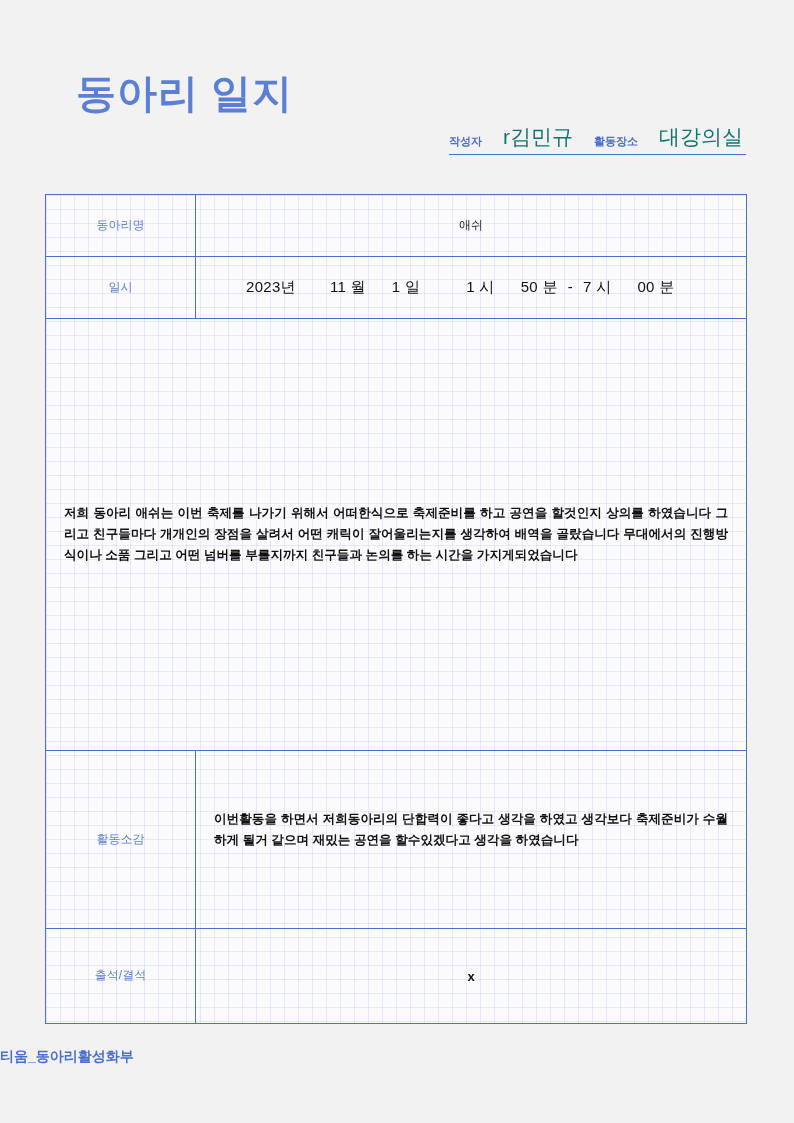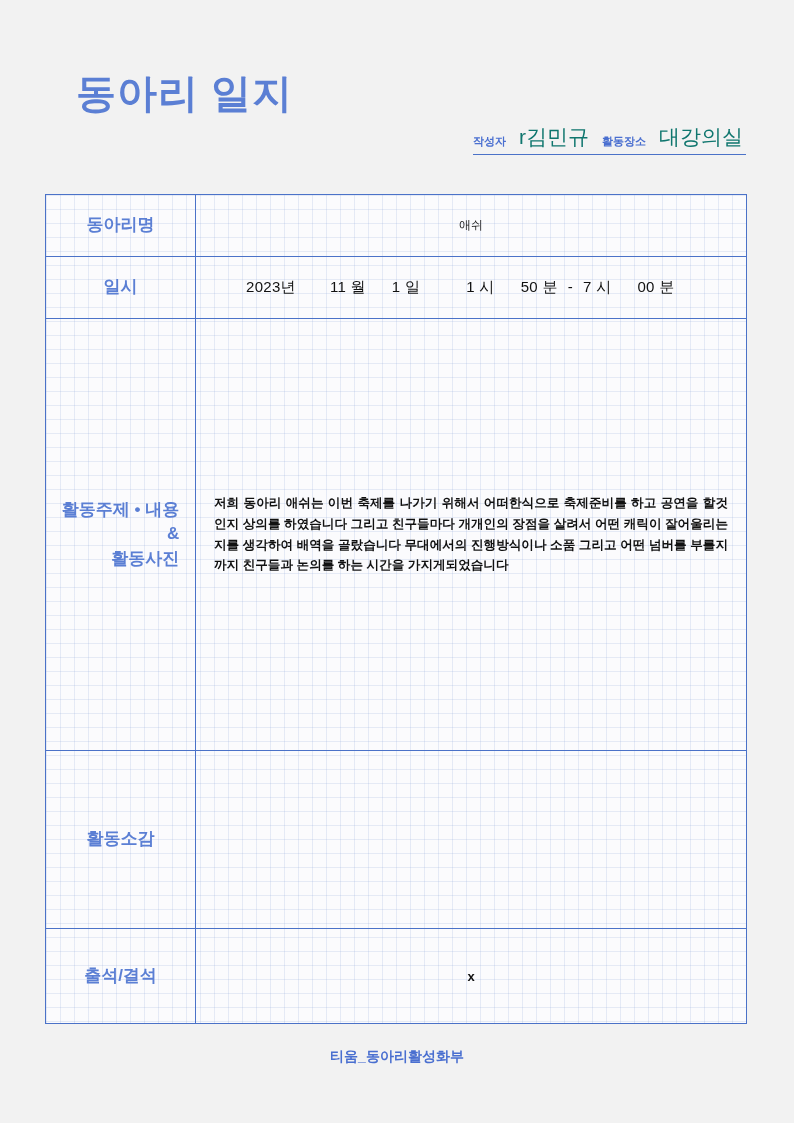--- a/index.html
+++ b/index.html
@@ -30,21 +30,21 @@
     letter-spacing: 1px;
     margin-left: 28px;
   }
 
   .header-meta {
     position: absolute;
     right: 48px;
     top: 123px;
     display: flex;
     align-items: flex-end;
-    gap: 10px;
+    gap: 18px;
     border-bottom: 1.6px solid #4b72c8;
     padding-bottom: 3px;
   }
   .meta-label {
     font-size: 11px;
     font-weight: 700;
     color: #4a6fd0;
     padding-bottom: 2px;
     white-space: nowrap;
   }
@@ -73,23 +73,23 @@
     border-bottom: 1.4px solid #4b72c8;
   }
   .row:last-child { border-bottom: none; }
   .cell-label {
     width: 150px;
     min-width: 150px;
     border-right: 1.4px solid #4b72c8;
     display: flex;
     align-items: center;
     justify-content: center;
-    text-align: right;
-    font-size: 17px;
-    font-weight: 700;
+    text-align: center;
+    font-size: 12px;
+    font-weight: 400;
     color: #5b7fd4;
     line-height: 1.45;
     padding: 4px;
   }
   .cell-body {
     flex: 1;
     display: flex;
     align-items: center;
     padding: 6px 10px;
   }
@@ -143,21 +143,20 @@
     font-size: 13px;
     font-weight: 700;
     color: #111;
   }
 
   .footer {
     position: absolute;
     left: 0;
     right: 0;
     top: 1048px;
-    text-align: center;
     font-size: 14px;
     color: #4a6fd0;
     font-weight: 600;
   }
 </style>
 </head>
 <body>
 
 <div class="page">
 
@@ -194,34 +193,30 @@
           <span class="num">50 분</span>
           <span class="dash">-</span>
           <span class="num">7 시</span>
           <span class="gap-sm"></span>
           <span class="num">00 분</span>
         </div>
       </div>
     </div>
 
     <div class="row row-main">
-      <div class="cell-label">
-        <div>
-          <div>활동주제 • 내용</div>
-          <div>&amp;</div>
-          <div>활동사진</div>
-        </div>
-      </div>
       <div class="cell-body body-main">
         <div class="paragraph">저희 동아리 애쉬는 이번 축제를 나가기 위해서 어떠한식으로 축제준비를 하고 공연을 할것인지 상의를 하였습니다 그리고 친구들마다 개개인의 장점을 살려서 어떤 캐릭이 잘어울리는지를 생각하여 배역을 골랐습니다 무대에서의 진행방식이나 소품 그리고 어떤 넘버를 부를지까지 친구들과 논의를 하는 시간을 가지게되었습니다</div>
       </div>
     </div>
 
     <div class="row row-review">
       <div class="cell-label">활동소감</div>
+      <div class="cell-body body-review">
+        <div class="paragraph">이번활동을 하면서 저희동아리의 단합력이 좋다고 생각을 하였고 생각보다 축제준비가 수월하게 될거 같으며 재밌는 공연을 할수있겠다고 생각을 하였습니다</div>
+      </div>
     </div>
 
     <div class="row row-attend">
       <div class="cell-label">출석/결석</div>
       <div class="cell-body">
         <span class="attend-value">x</span>
       </div>
     </div>
 
   </div>

